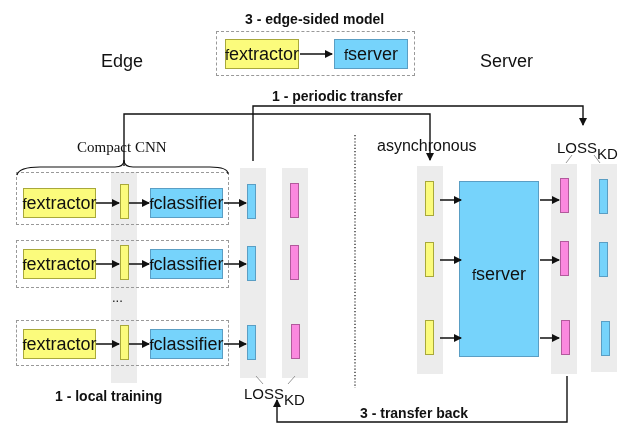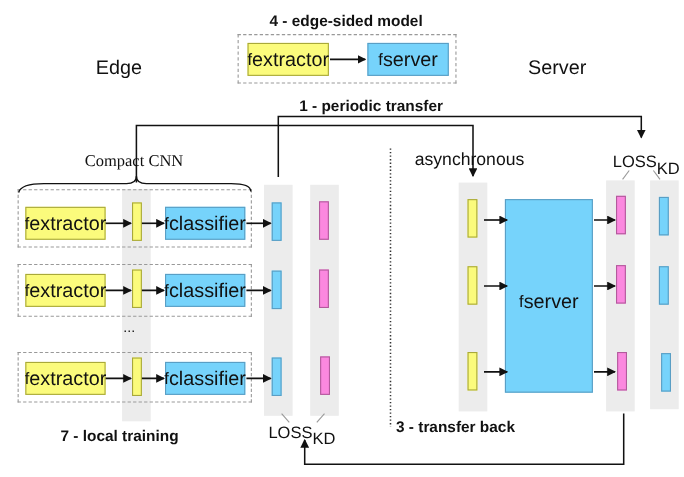--- a/index.html
+++ b/index.html
@@ -15,24 +15,24 @@
   .bar { position: absolute; box-sizing: border-box; width: 9px; height: 35px; }
   .box sub { font-size: 18px; vertical-align: -4px; }
   .lbl { position: absolute; white-space: nowrap; }
   .bold { font-weight: bold; font-size: 14px; }
   .big { font-size: 18px; }
   svg.overlay { position: absolute; left: 0; top: 0; }
 </style>
 </head>
 <body>
 
-<div class="lbl big" style="left:87px;top:51px;">Edge</div>
+<div class="lbl big" style="left:101px;top:51px;">Edge</div>
 <div class="lbl big" style="left:480px;top:51px;">Server</div>
 
-<div class="lbl bold" style="left:245px;top:11px;">4 - edge-sided model</div>
+<div class="lbl bold" style="left:245px;top:11px;">3 - edge-sided model</div>
 <div class="dash" style="left:216px;top:31px;width:199px;height:45px;"></div>
 <div class="box yellow" style="left:225px;top:39px;width:74px;height:30px;">
   <span>f</span>
     <sub>extractor</sub>
 </div>
 <div class="box blue" style="left:334px;top:39px;width:74px;height:30px;">
   <span>f</span>
     <sub>server</sub>
 </div>
 
@@ -79,21 +79,21 @@
     <sub>extractor</sub>
 </div>
 <div class="bar yellow" style="left:120px;top:325px;"></div>
 <div class="box blue" style="left:150px;top:329px;width:73px;height:30px;">
   <span>f</span>
     <sub>classifier</sub>
 </div>
 <div class="bar blue" style="left:247px;top:325px;"></div>
 <div class="bar pink" style="left:291px;top:324px;"></div>
 
-<div class="lbl bold" style="left:55px;top:388px;">7 - local training</div>
+<div class="lbl bold" style="left:55px;top:388px;">1 - local training</div>
 
 <div class="lbl" style="left:244px;top:385px;font-size:15px;"><span>LOSS</span><sub style="font-size:15px;vertical-align:-6px;">KD</sub></div>
 
 <div class="lbl" style="left:377px;top:137px;font-size:16px;">asynchronous</div>
 <div class="lbl" style="left:557px;top:139px;font-size:15px;"><span>LOSS</span><sub style="font-size:15px;vertical-align:-6px;">KD</sub></div>
 
 <div class="col" style="left:417px;top:166px;width:26px;height:208px;"></div>
 <div class="col" style="left:551px;top:164px;width:26px;height:210px;"></div>
 <div class="col" style="left:591px;top:164px;width:26px;height:208px;"></div>
 
@@ -107,21 +107,21 @@
 <div class="bar yellow" style="left:425px;top:320px;"></div>
 
 <div class="bar pink" style="left:560px;top:178px;"></div>
 <div class="bar pink" style="left:560px;top:241px;"></div>
 <div class="bar pink" style="left:561px;top:320px;"></div>
 
 <div class="bar blue" style="left:599px;top:179px;"></div>
 <div class="bar blue" style="left:599px;top:242px;"></div>
 <div class="bar blue" style="left:601px;top:321px;"></div>
 
-<div class="lbl bold" style="left:360px;top:380px;">3 - transfer back</div>
+<div class="lbl bold" style="left:360px;top:405px;">3 - transfer back</div>
 
 <svg class="overlay" width="622" height="434" viewBox="0 0 622 434">
   <defs>
     <marker id="ah" markerWidth="8" markerHeight="8" refX="7" refY="4" orient="auto" markerUnits="userSpaceOnUse">
       <path d="M0,0 L8,4 L0,8 Z" fill="#111"></path>
     </marker>
   </defs>
 
   <line x1="300" y1="54" x2="332" y2="54" stroke="#111" stroke-width="1.5" marker-end="url(#ah)"></line>
 

